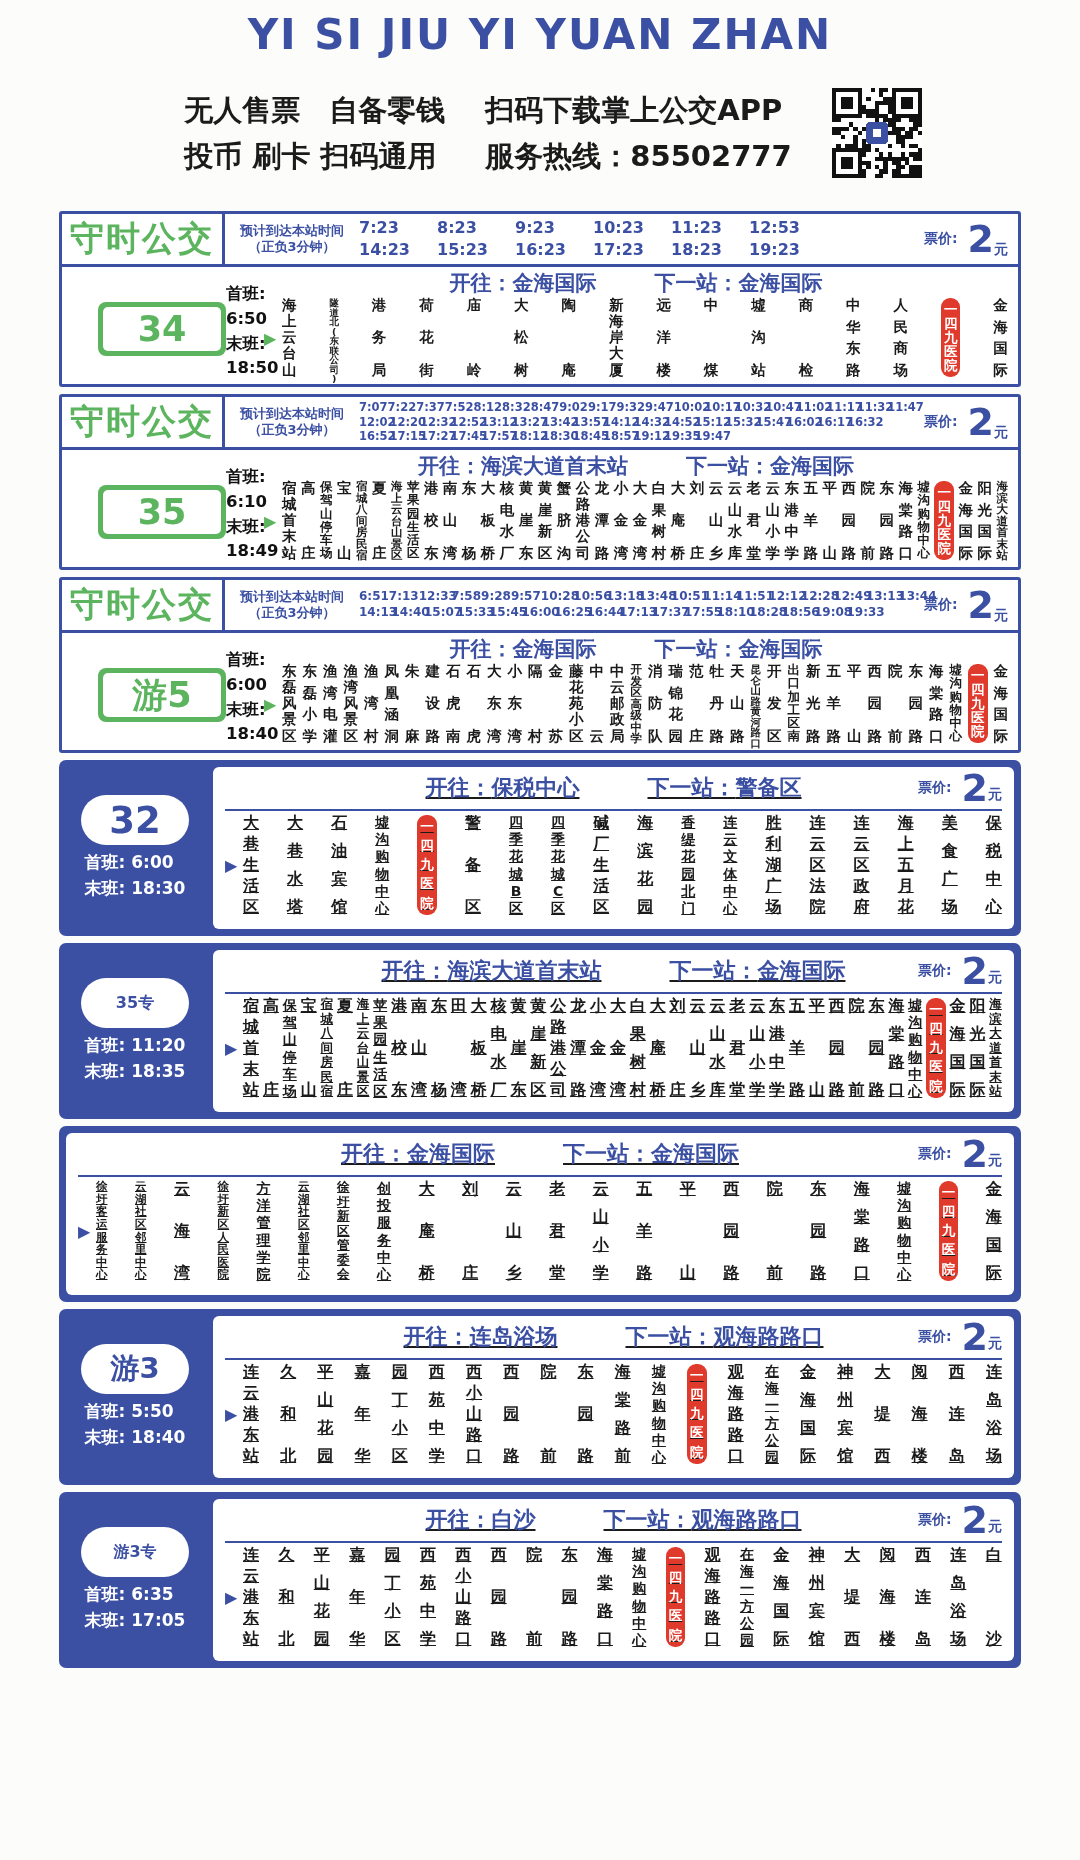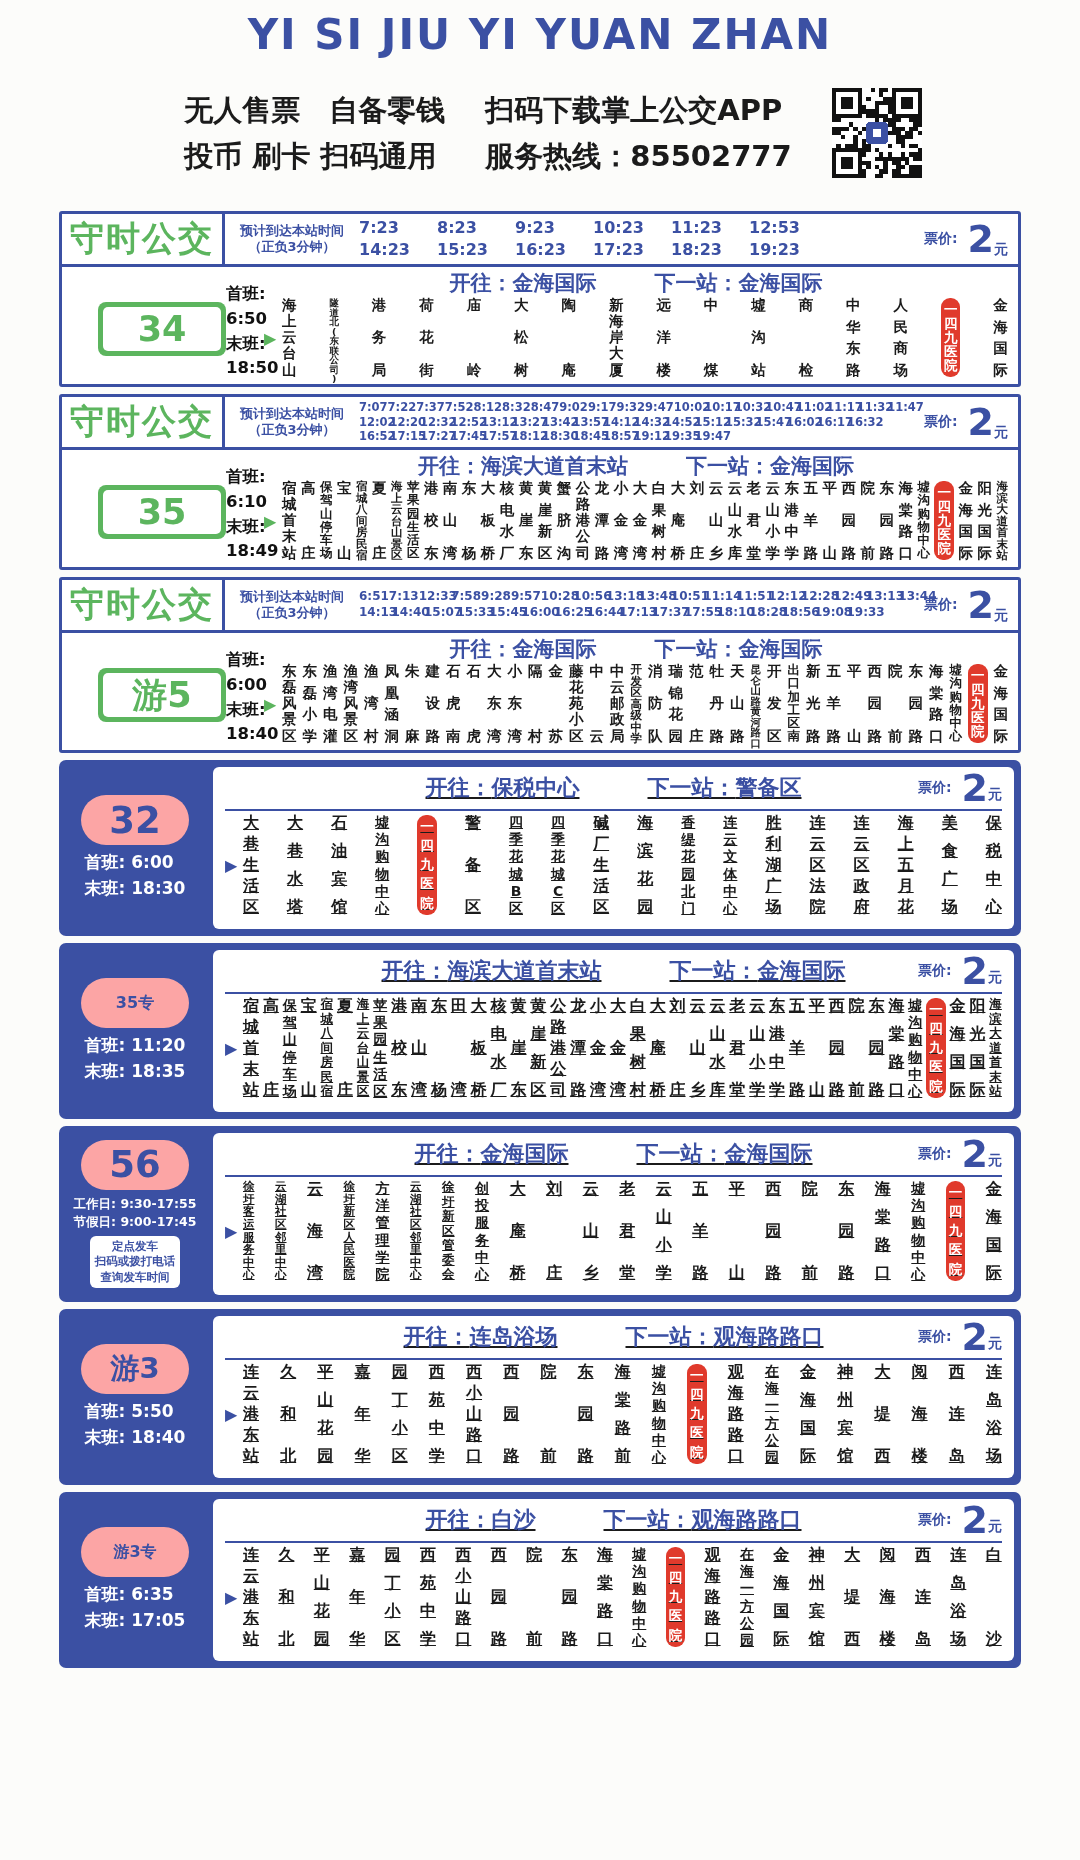--- a/index.html
+++ b/index.html
@@ -55,21 +55,21 @@
   .stop-col{display:flex;flex-direction:column;justify-content:space-between;align-items:center;line-height:1;text-align:center;}
   .stop-col span{display:block;}
   .s5{font-size:14.5px;} .s6{font-size:12.5px;} .s7{font-size:11.5px;} .s8{font-size:10.5px;} .s9{font-size:9.5px;}
   .blue .s5{font-size:16px;} .blue .s6{font-size:14px;} .blue .s7{font-size:12.5px;} .blue .s8{font-size:11.5px;}
   .stop-col.current{background:var(--red);color:#fff;border-radius:9px;padding:5px 3px;}
   .stop-col.current span{font-size:13.5px;}
 
   
   .panel.blue{background:var(--blue);border-radius:7px;display:flex;padding:7px;gap:9px;}
   .b-left{width:138px;flex:none;color:#fff;display:flex;flex-direction:column;align-items:center;justify-content:center;gap:5px;}
-  .b-num{background:#fca5a5;color:var(--blue);width:108px;height:50px;border-radius:27px;display:flex;align-items:center;justify-content:center;font-size:37px;flex:none;}
+  .b-num{background:#ffffff;color:var(--blue);width:108px;height:50px;border-radius:27px;display:flex;align-items:center;justify-content:center;font-size:37px;flex:none;}
   .b-num.small{font-size:29px;} .b-num.xsmall{font-size:16px;}
   .b-sched{font-size:17px;line-height:1.5;}
   .b-info{font-size:12.5px;line-height:1.45;text-align:center;white-space:nowrap;}
   .b-note{background:#fff;color:var(--blue);border-radius:6px;font-size:11.5px;line-height:1.35;padding:3px 5px;text-align:center;white-space:nowrap;}
   .b-main{flex:1;min-width:0;background:#fff;border-radius:6px;display:flex;flex-direction:column;padding:0 12px 14px;text-decoration:underline;}
   .b-head{height:42px;flex:none;display:flex;align-items:center;justify-content:center;gap:68px;
           color:var(--blue);font-size:22px;border-bottom:2.5px solid var(--blue);position:relative;white-space:nowrap;}
   .b-head .fare{position:absolute;right:0;top:0;height:100%;padding-right:0;}
   .blue .stops{margin-top:4px;}
 </style>
@@ -1374,32 +1374,20 @@
                 <span>道</span>
                 <span>首</span>
                 <span>末</span>
                 <span>站</span>
               </div>
             </div>
           </div>
         </div>
       </div>
       <div class="panel blue">
-        <div class="b-left">
-          <div class="b-num">56</div>
-          <div class="b-info">
-            <div>工作日: 9:30-17:55</div>
-            <div>节假日: 9:00-17:45</div>
-          </div>
-          <div class="b-note">
-            <div>定点发车</div>
-            <div>扫码或拨打电话</div>
-            <div>查询发车时间</div>
-          </div>
-        </div>
         <div class="b-main">
           <div class="b-head">
             <span><span>开往：</span><span>金海国际</span></span>
             <span><span>下一站：</span><span>金海国际</span></span>
             <div class="fare">
               <span class="fl">票价:</span>
               <span class="fa">2</span>
               <span class="fu">元</span>
             </div>
           </div>

